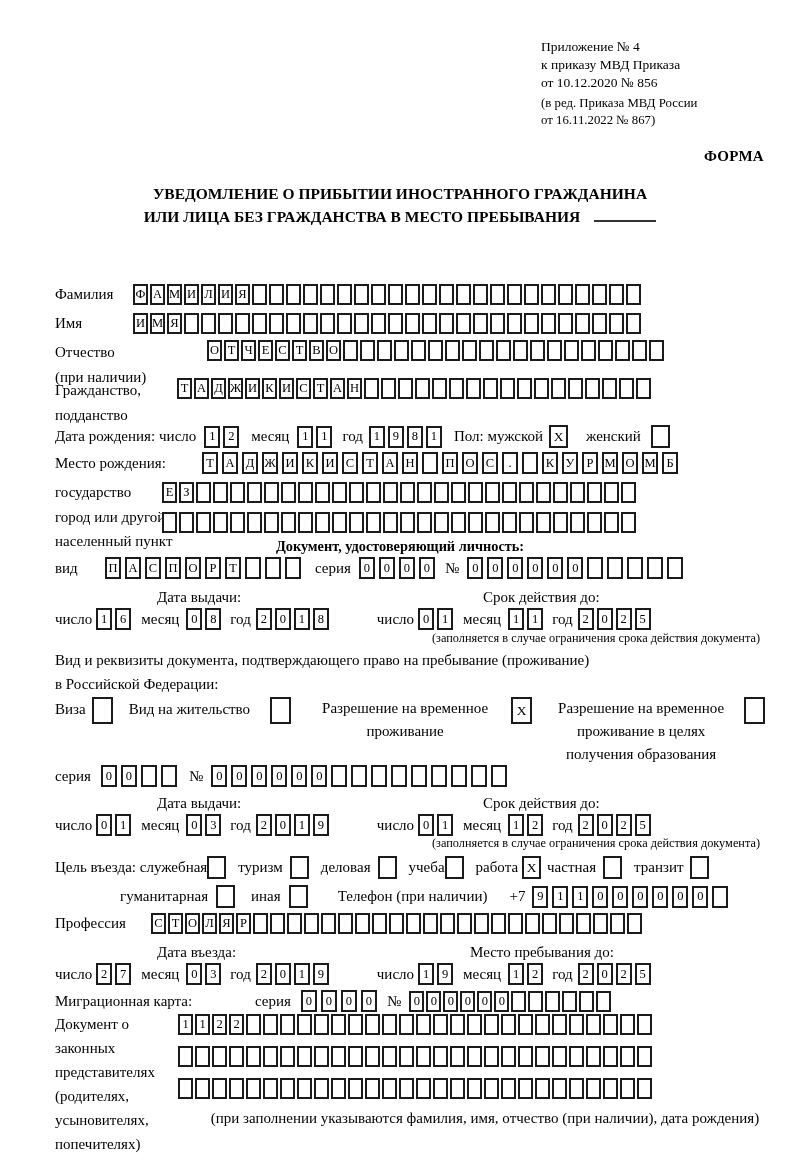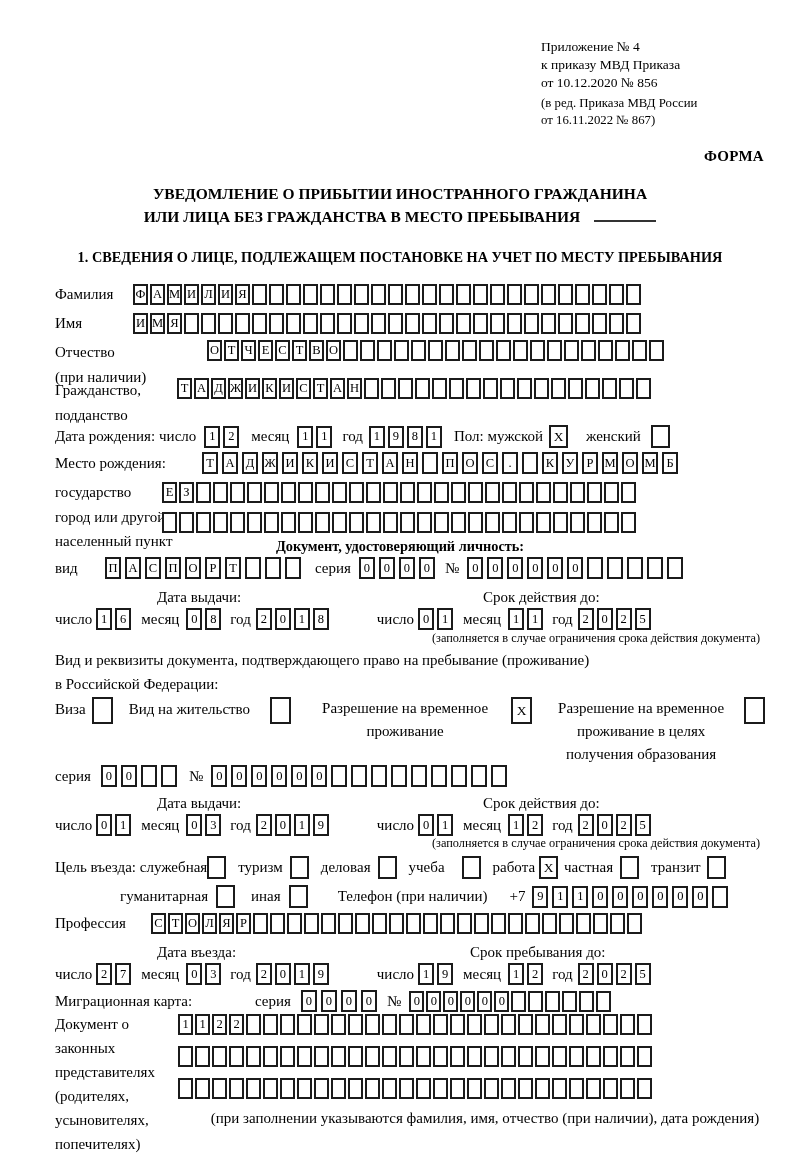--- a/index.html
+++ b/index.html
@@ -45,21 +45,20 @@
     </div>
   </div>
 
   <div class="forma">ФОРМА</div>
 
   <div class="title">
     <div>УВЕДОМЛЕНИЕ О ПРИБЫТИИ ИНОСТРАННОГО ГРАЖДАНИНА</div>
     <div><span>ИЛИ ЛИЦА БЕЗ ГРАЖДАНСТВА В МЕСТО ПРЕБЫВАНИЯ</span><span class="blank"></span></div>
   </div>
 
-  <div class="sec1">1. СВЕДЕНИЯ О ЛИЦЕ, ПОДЛЕЖАЩЕМ ПОСТАНОВКЕ НА УЧЕТ ПО МЕСТУ ПРЕБЫВАНИЯ</div>
 
   <div class="r" style="top:284px">
     <span class="lbl" style="width:78px">Фамилия</span>
     <span class="cells">
         <span class="cell">Ф</span>
         <span class="cell">А</span>
         <span class="cell">М</span>
         <span class="cell">И</span>
         <span class="cell">Л</span>
         <span class="cell">И</span>
@@ -497,21 +496,21 @@
 
   <div class="note" style="top:836px">(заполняется в случае ограничения срока действия документа)</div>
 
   <div class="r" style="top:856px">
     <span class="lbl" style="">Цель въезда: служебная</span>
     <span class="check" style="margin-right:12px"></span>
     <span class="lbl" style="margin-right:7px">туризм</span>
     <span class="check" style="margin-right:12px"></span>
     <span class="lbl" style="margin-right:7px">деловая</span>
     <span class="check" style="margin-right:12px"></span>
-    <span class="lbl" style="margin-right:17px">учеба</span>
+    <span class="lbl" style="margin-right:0">учеба</span>
     <span class="check" style="margin-right:12px"></span>
     <span class="lbl" style="margin-right:4px">работа</span>
     <span class="check" style="margin-right:6px">X</span>
     <span class="lbl" style="margin-right:7px">частная</span>
     <span class="check" style="margin-right:12px"></span>
     <span class="lbl" style="margin-right:7px">транзит</span>
     <span class="check"></span>
   </div>
 
   <div class="r" style="top:885px;left:120px">
@@ -564,21 +563,21 @@
         <span class="cell"></span>
         <span class="cell"></span>
         <span class="cell"></span>
         <span class="cell"></span>
         <span class="cell"></span>
         <span class="cell"></span>
       </span>
   </div>
 
   <div class="abslbl" style="left:157px;top:944px">Дата въезда:</div>
-  <div class="abslbl" style="left:470px;top:944px">Срок пребывания до:</div>
+  <div class="abslbl" style="left:470px;top:944px">Место пребывания до:</div>
 
   <div class="r" style="top:963px">
     <span class="lbl" style="margin-right:4px">число</span>
     <span class="cells dcells" style="margin-right:10px">
         <span class="cell">2</span>
         <span class="cell">7</span>
       </span>
     <span class="lbl" style="margin-right:7px">месяц</span>
     <span class="cells dcells" style="margin-right:9px">
         <span class="cell">0</span>

